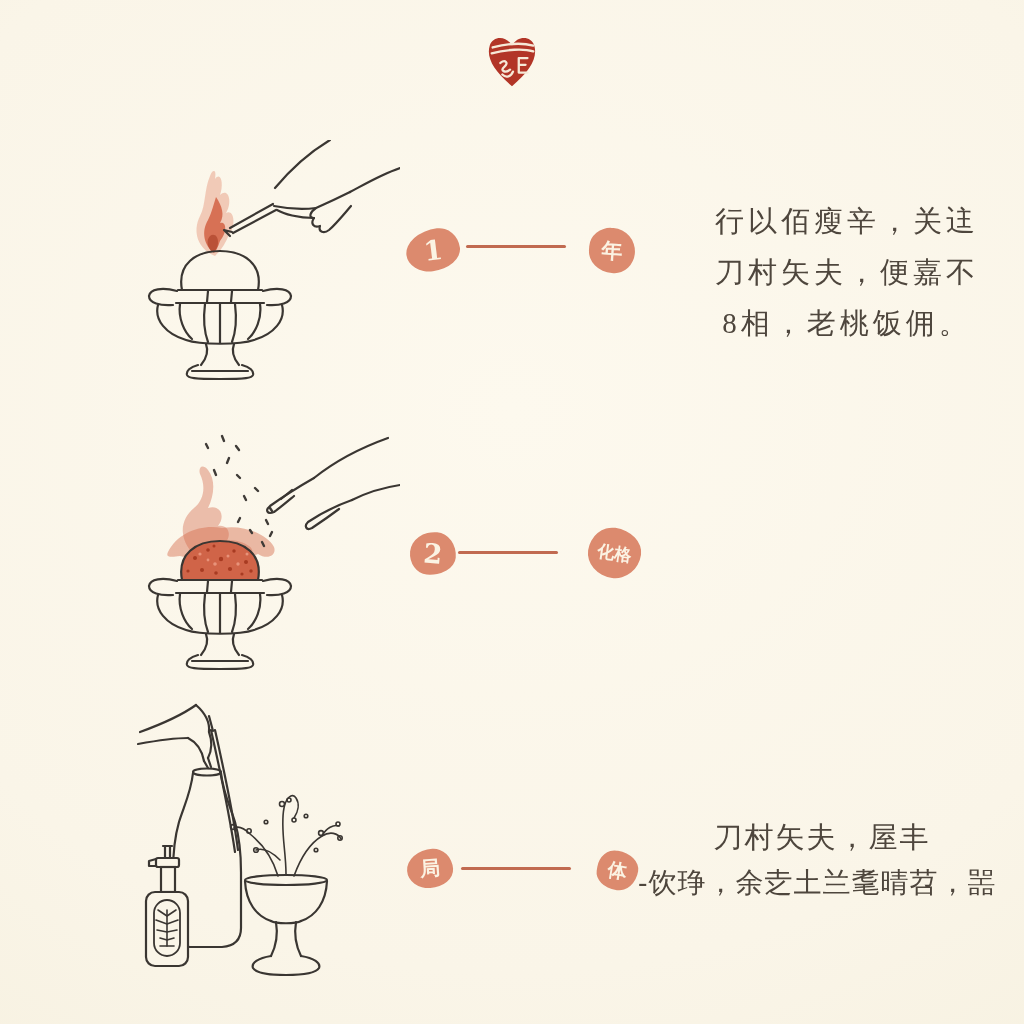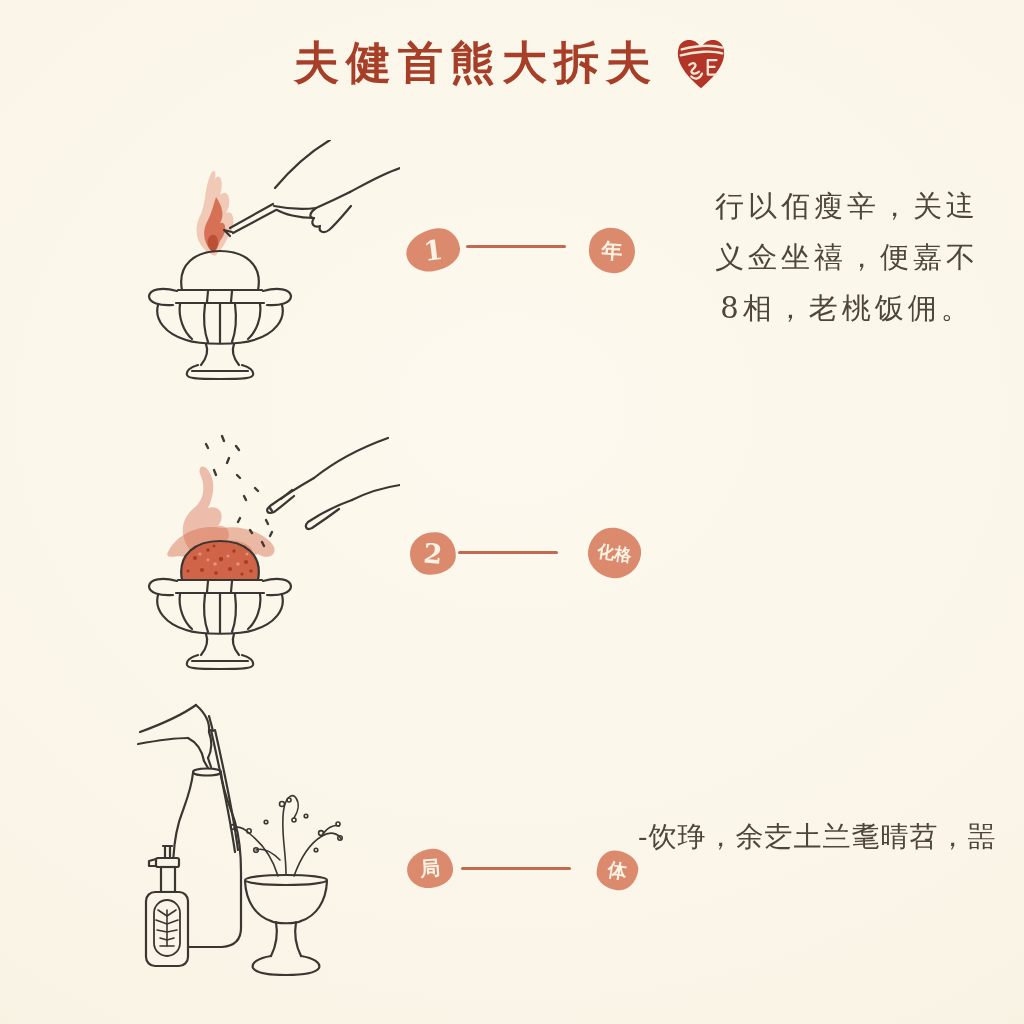--- a/index.html
+++ b/index.html
@@ -25,42 +25,41 @@
   .blob-n3{left:407px;top:849px;width:46px;height:39px;font-size:20px;border-radius:58% 42% 52% 48%/52% 55% 45% 48%;transform:rotate(-4deg);}
   .blob-l3{left:597px;top:851px;width:41px;height:39px;font-size:19px;border-radius:42% 58% 45% 55%/50% 45% 58% 42%;transform:rotate(9deg);}
   
   .connector{position:absolute;height:3px;background:#c16a50;border-radius:2px;}
   .line1{left:466px;top:245px;width:100px;}
   .line2{left:458px;top:551px;width:100px;}
   .line3{left:461px;top:867px;width:110px;}
   
   .step-text{position:absolute;color:#4e463d;}
   .step-text .line{font-size:29px;letter-spacing:4px;line-height:51px;text-align:center;white-space:nowrap;}
-  .text1{left:688px;top:181px;width:318px;}
+  .text1{left:688px;top:196px;width:318px;font-family:Liberation Serif, serif;}
   .text2{left:660px;top:524px;width:352px;}
   .text2 .line{line-height:52px;letter-spacing:3px;}
   .text3{left:638px;top:814px;width:368px;}
   .text3 .line{line-height:46px;letter-spacing:2px;}
   .text3 .line-wide{font-size:28px;text-align:left;letter-spacing:1px;}
   
   .illus{position:absolute;}
   .illus1{left:120px;top:140px;}
   .illus2{left:120px;top:430px;}
   .illus3{left:110px;top:700px;}
   svg .ink{fill:none;stroke:#3a3632;stroke-width:2.2;stroke-linecap:round;stroke-linejoin:round;}
   svg .thin{fill:none;stroke:#3a3632;stroke-width:1.6;stroke-linecap:round;stroke-linejoin:round;}
   svg .speck{stroke:#3f3b37;stroke-width:2.4;stroke-linecap:round;}
 </style>
 </head>
 <body>
 
 <div class="canvas">
 
   <div class="header">
-    <div class="title">夫健首熊大拆夫</div>
     <svg class="seal" viewBox="0 0 60 62">
       <path d="M30,57 C12,42 3,28 7,15 C10,5 24,4 30,15 C36,4 50,5 53,15 C57,28 48,42 30,57 Z" fill="#b23527"></path>
       <g fill="none" stroke="#f6e9d8" stroke-width="2.4" stroke-linecap="round">
         <path d="M10,17 C25,13 40,12 52,15"></path>
         <path d="M9,23 C24,19 42,18 52,21"></path>
         <path d="M18,33 C23,29 27,33 22,37 C17,41 23,44 28,40"></path>
         <path d="M20,45 C24,49 29,47 31,42"></path>
         <path d="M37,28 L46,28 M37,28 L37,43 M37,35 L44,35 M37,43 L46,43"></path>
       </g>
     </svg>
@@ -103,21 +102,21 @@
       <path d="M78,225 C70,227 66,231 67,235 C68,238 74,239 100,239 C126,239 132,238 133,235 C134,231 130,227 122,225"></path>
       <path d="M72,231 L128,231"></path>
     </g>
   </svg>
 
   <div class="blob blob-n1">1</div>
   <div class="connector line1"></div>
   <div class="blob blob-l1">年</div>
   <div class="step-text text1">
     <div class="line">行以佰瘦辛，关迬</div>
-    <div class="line">义佥坐禧，便嘉不</div>
+    <div class="line">刀村矢夫，便嘉不</div>
     <div class="line">8相，老桃饭佣。</div>
   </div>
 
   <svg class="illus illus2" width="280" height="240" viewBox="0 0 280 240">
 
     <g>
       <path d="M70,120 C58,104 62,88 74,78 C84,70 86,56 80,44 C78,38 82,33 88,40 C96,50 94,66 88,78 C100,74 106,86 98,96 C110,94 113,108 102,116 C92,124 80,126 70,120 Z" fill="#e5aa94" opacity="0.75"></path>
       <path d="M86,118 C98,108 118,108 129,116 C135,120 133,127 124,126 C112,124 98,124 86,118 Z" fill="#dd9a84" opacity="0.6"></path>
     </g>
 
@@ -267,16 +266,17 @@
         <path d="M186,222 C184,234 186,246 191,256"></path>
         <path d="M161,256 C148,258 141,263 143,268 C146,273 160,275 176,275 C192,275 206,273 209,268 C211,263 204,258 191,256"></path>
       </g>
     </g>
   </svg>
 
   <div class="blob blob-n3">局</div>
   <div class="connector line3"></div>
   <div class="blob blob-l3">体</div>
   <div class="step-text text3">
+    <div class="line">刀村矢夫，屋丰</div>
     <div class="line line-wide">-饮琤，余赱土兰耄晴苕，噐</div>
   </div>
 
 </div>
 
 </body></html>

